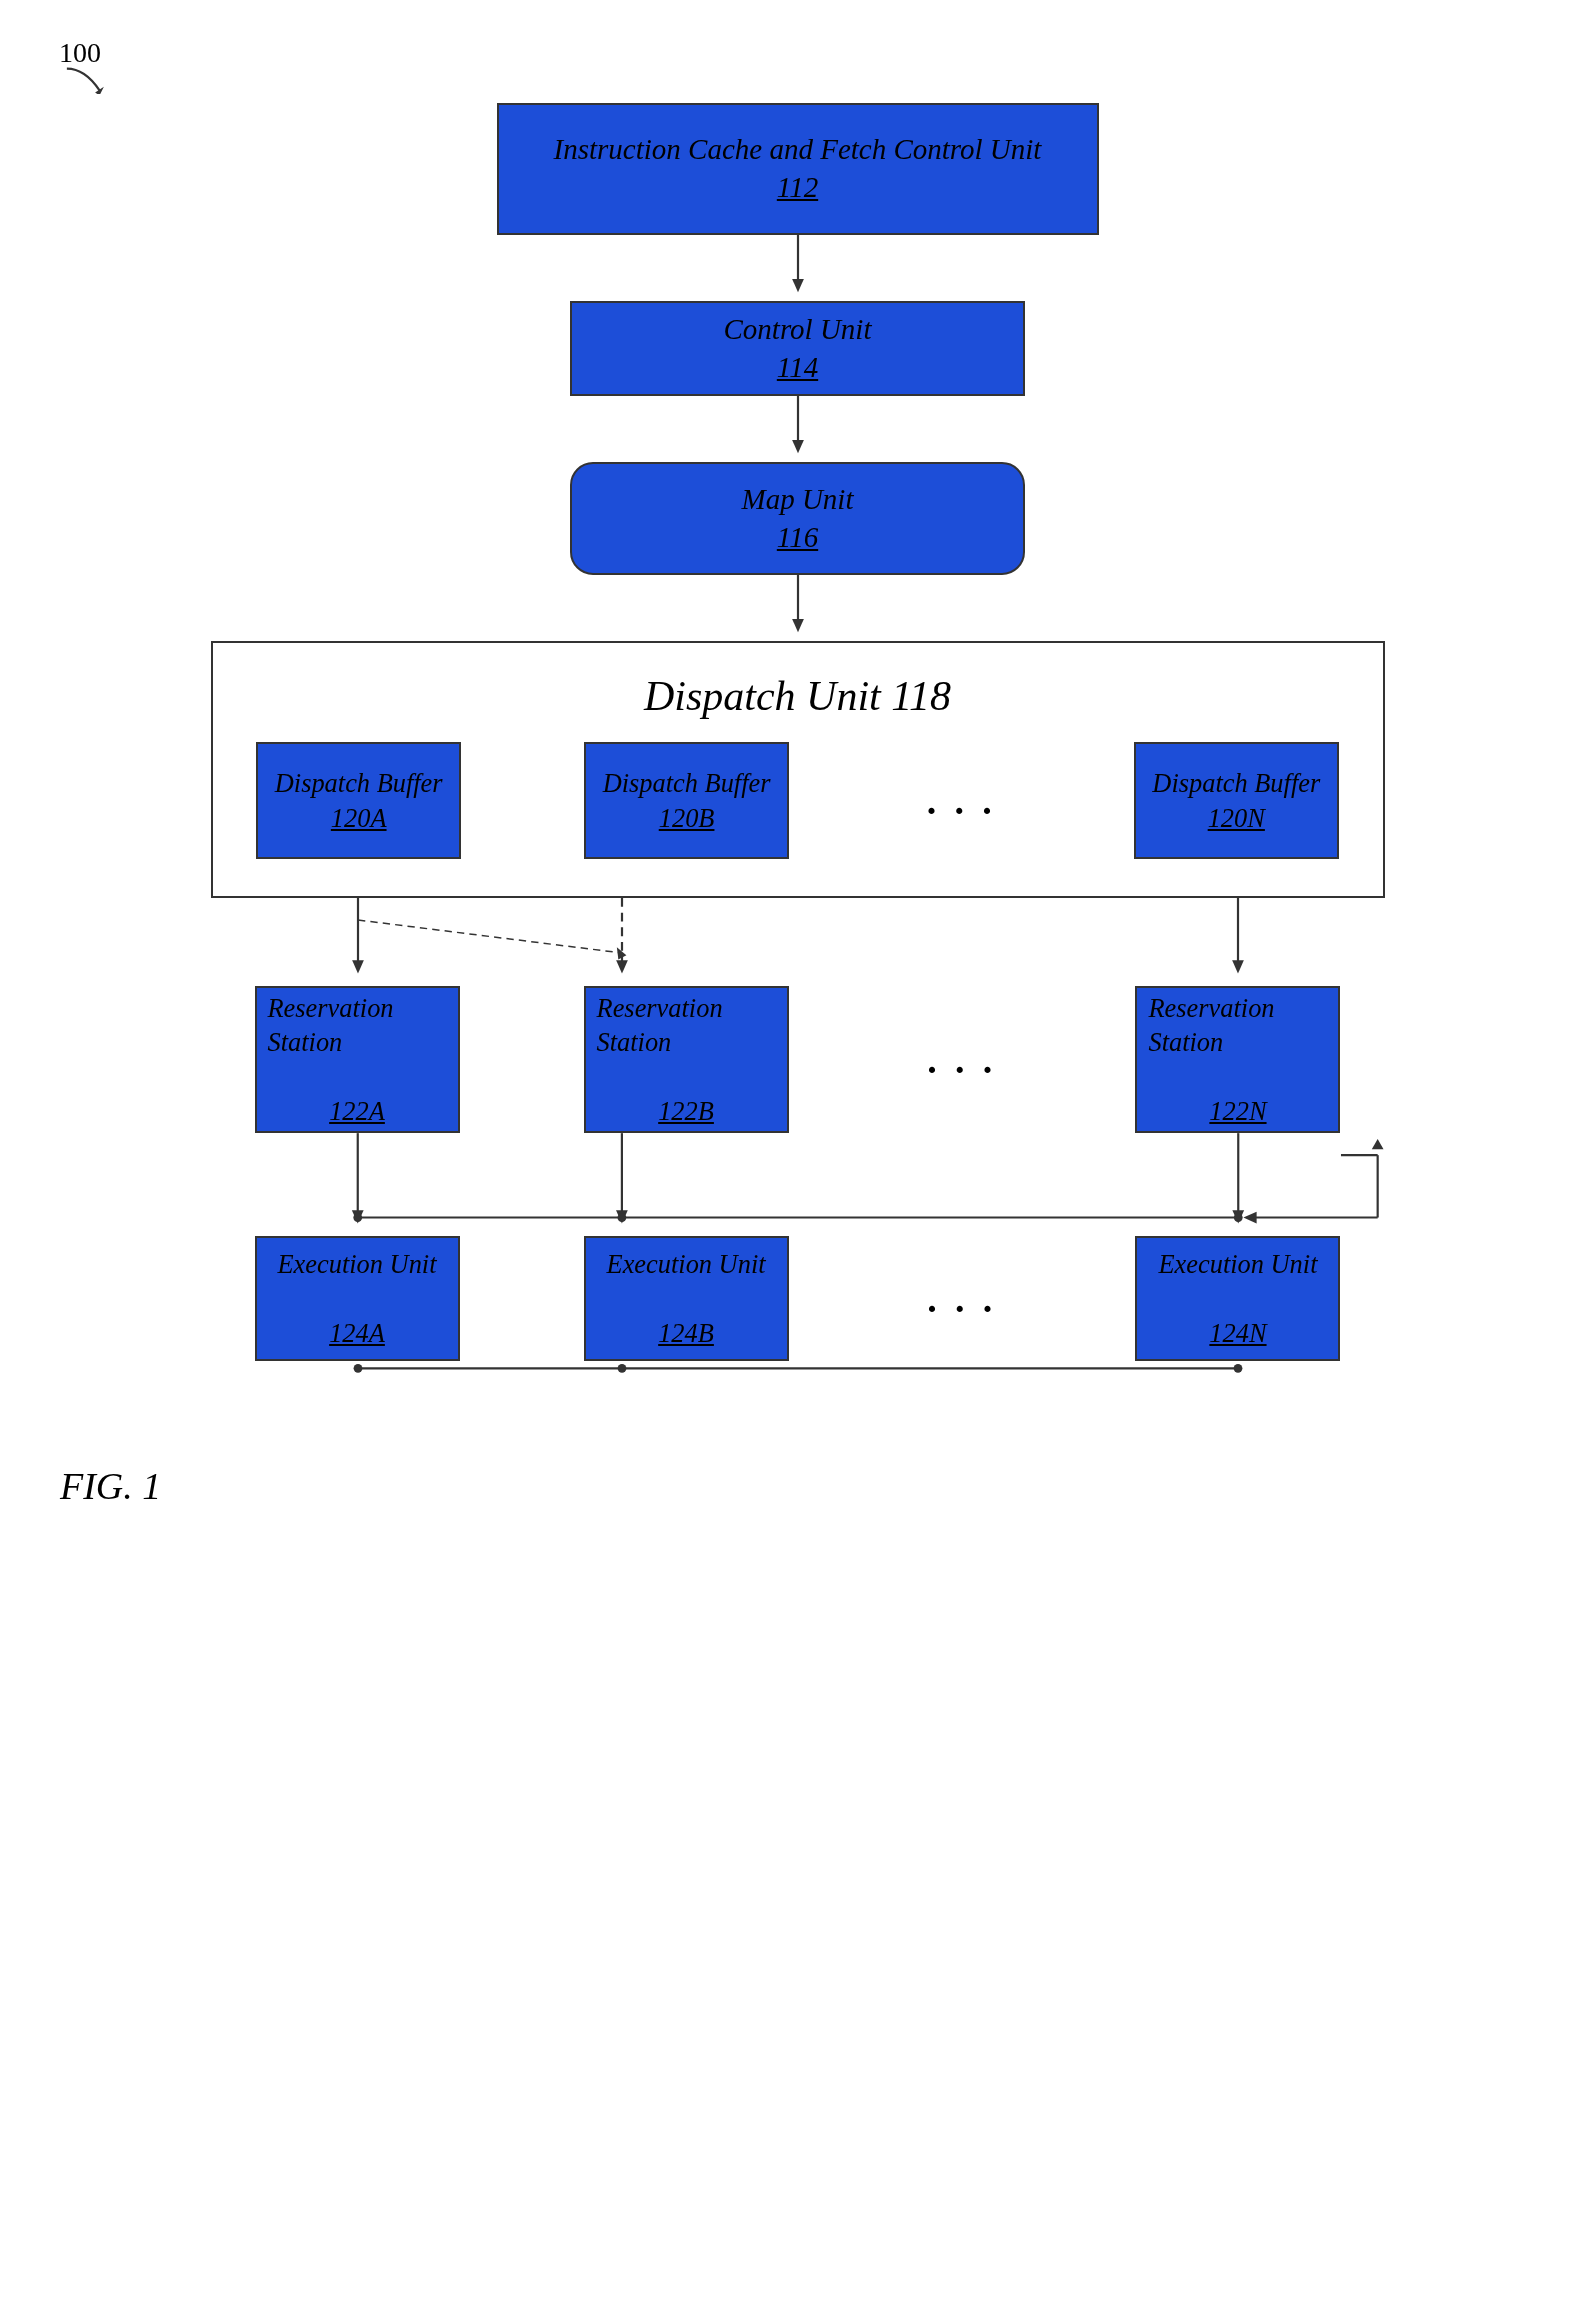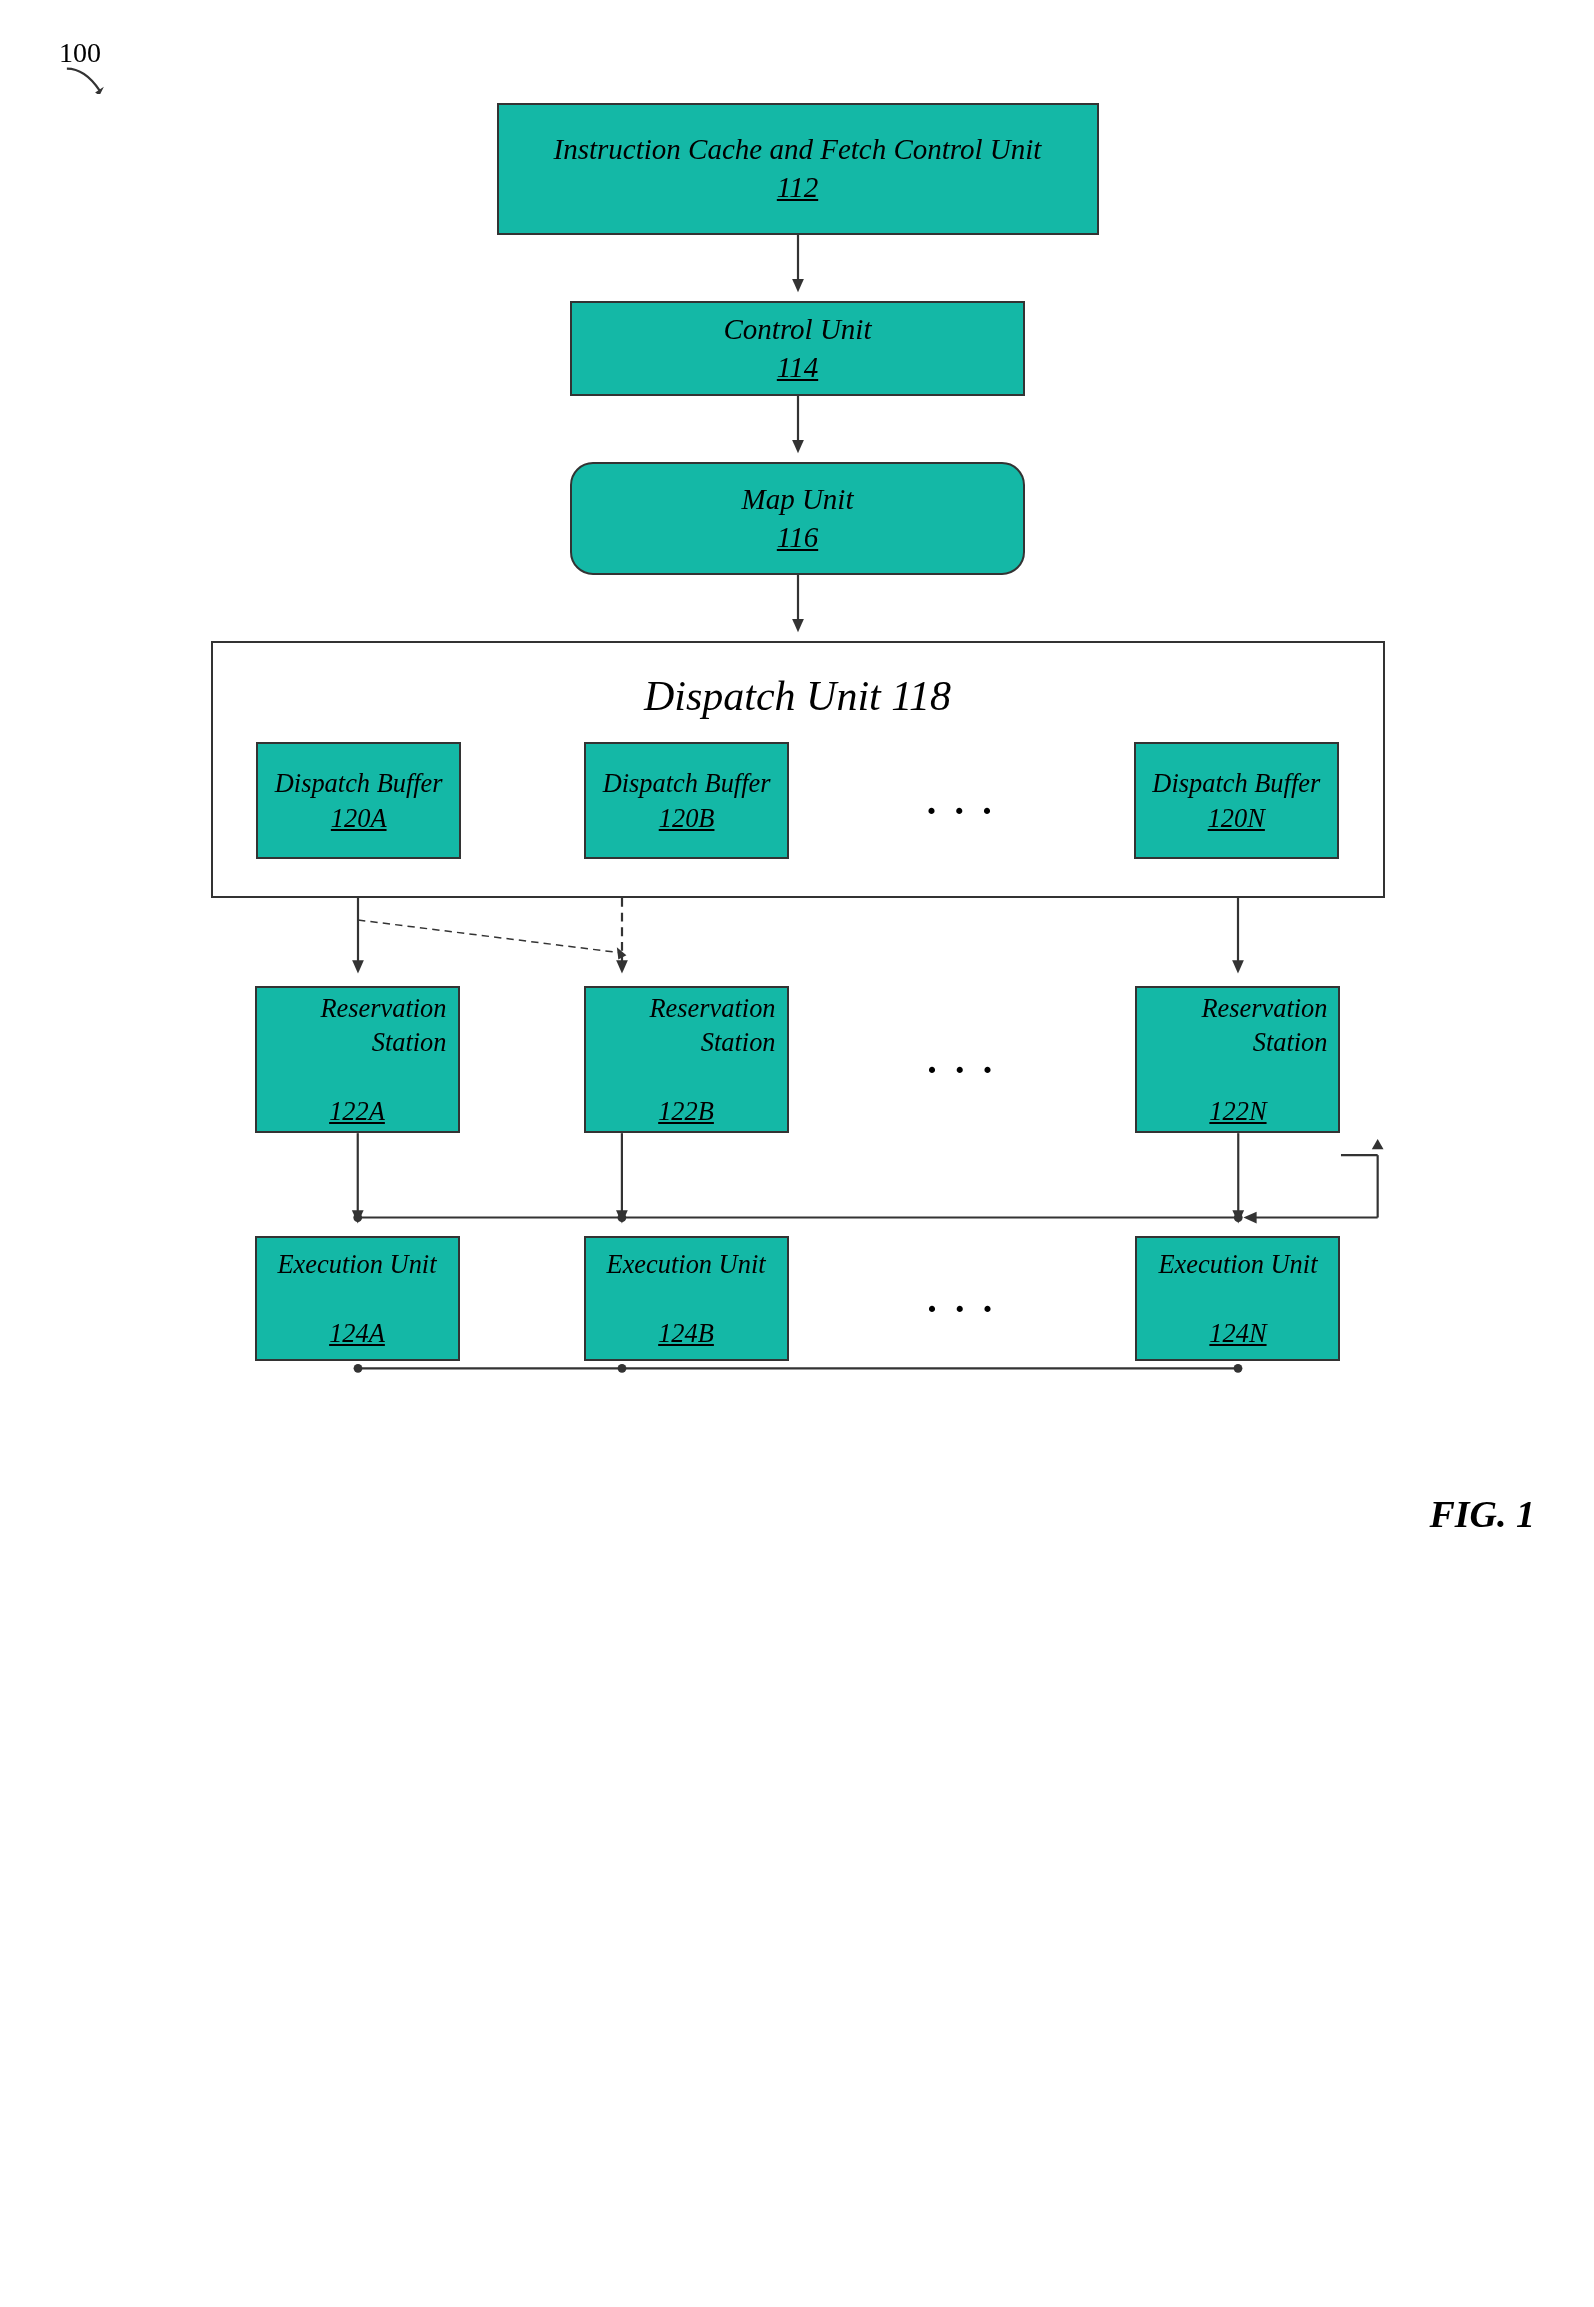--- a/index.html
+++ b/index.html
@@ -22,26 +22,26 @@
       display: flex;
       flex-direction: column;
       align-items: center;
       width: 100%;
       padding-top: 44px;
       gap: 0;
       position: relative;
     }
     .box {
       border: 2.2px solid #333;
-      background: #14b8a6;
+      background: #1d4ed8;
       display: flex;
       flex-direction: column;
       align-items: center;
       justify-content: center;
-      text-align: right;
+      text-align: left;
       font-style: italic;
       font-size: 29px;
       line-height: 1.3;
       position: relative;
     }
     .box .underline {
       text-decoration: underline;
     }
     
     .box-icfu {
@@ -134,25 +134,24 @@
       width: 191px;
       height: 125px;
       padding: 11px;
       font-size: 26.4px;
       position: absolute;
       right: -235px;
       top: 50%;
       transform: translateY(-50%);
     }
     .fig-bottom {
-      text-align: right;
-      margin-top: 87px;
+      text-align: left;
+      margin-top: 59px;
       font-style: italic;
       font-size: 38px;
-      font-weight: bold;
     }
     .ref-label {
       position: absolute;
       top: 37px;
       left: 59px;
       font-size: 28px;
       font-style: normal;
     }
     .ref-arrow {
       position: absolute;

